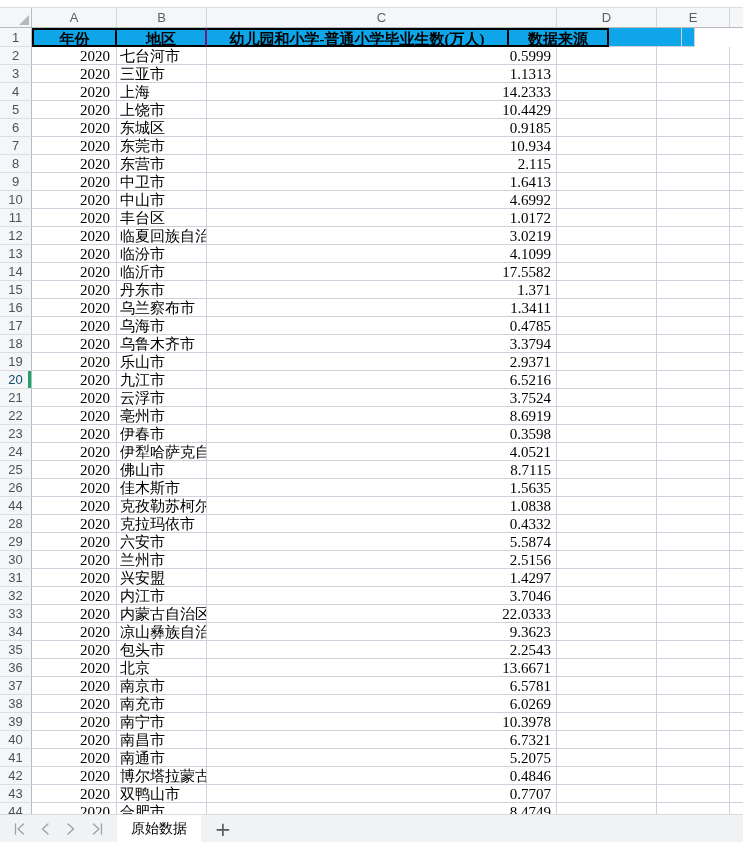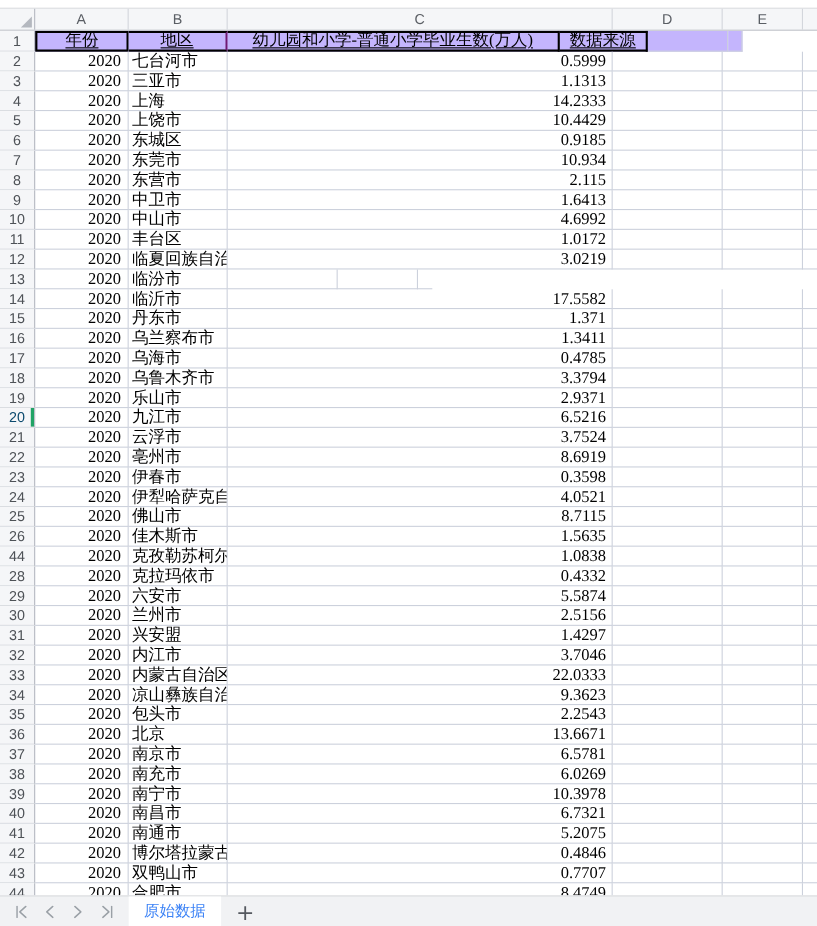--- a/index.html
+++ b/index.html
@@ -33,39 +33,39 @@
   .col-a { width:85px; text-align:right; padding-right:6px; }
   .col-b { width:90px; padding-left:3px; }
   .col-c { width:350px; text-align:right; padding-right:5px; }
   .col-d { width:100px; }
   .col-e { width:73px; }
   .col-f { width:13px; border-right:none; }
 
   
   .header-row { height:19px; }
   .header-row .rowh { height:19px; }
-  .hr { font-family:"Liberation Serif","DejaVu Serif",serif; font-size:15px; font-weight:normal;
-        color:#000; background:#c4b5fd; display:flex; align-items:flex-end; justify-content:center;
+  .hr { font-family:"Liberation Serif","DejaVu Serif",serif; font-size:15px; font-weight:bold;
+        color:#000; background:#0ea5e9; display:flex; align-items:flex-start; justify-content:center;
         overflow:hidden; white-space:nowrap; flex:none; }
   .hr u { text-decoration:underline; text-underline-offset:2px; }
   .hr-a { width:85px;  border:2px solid #000; }
   .hr-b { width:90px;  border-top:2px solid #000; border-bottom:2px solid #000; border-right:2px solid #701a75; }
   .hr-c { width:302px; border-top:2px solid #000; border-bottom:2px solid #000; border-right:2px solid #000; }
-  .hr-d { width:80px; border-top:2px solid #000; border-bottom:2px solid #000; border-right:2px solid #000; }
+  .hr-d { width:100px; border-top:2px solid #000; border-bottom:2px solid #000; border-right:2px solid #000; }
   .hr-e { width:73px;  border-right:1px solid #ccd1dc; border-bottom:1px solid #ccd1dc; }
   .hr-f { width:13px;  border-bottom:1px solid #ccd1dc; }
 
   
   .tabbar { position:absolute; left:0; bottom:0; width:743px; height:28px; background:#f1f2f4;
             border-top:1px solid #d9dbde; display:flex; align-items:center; }
   .nav { display:flex; align-items:center; gap:12px; padding-left:12px; }
   .navbtn { width:14px; height:14px; display:flex; align-items:center; justify-content:center; cursor:pointer; }
   .navbtn svg { display:block; }
   .tab { margin-left:13px; height:27px; background:#ffffff; display:flex; align-items:center;
-         padding:0 14px; color:#3b82f6; font-size:14px; cursor:pointer; }
+         padding:0 14px; color:#000000; font-size:14px; cursor:pointer; }
   .plus { margin-left:12px; font-size:20px; line-height:20px; color:#55595f; width:20px;
           text-align:center; cursor:pointer; font-family:"DejaVu Sans",sans-serif; }
 </style>
 </head>
 <body>
 
 <div class="screen">
 
   <div class="topstrip"></div>
 
@@ -196,20 +196,21 @@
           <div class="cell col-b">临夏回族自治州</div>
           <div class="cell col-c">3.0219</div>
           <div class="cell col-d"></div>
           <div class="cell col-e"></div>
           <div class="cell col-f"></div>
         </div>
         <div class="row">
           <div class="rowh">13</div>
           <div class="cell col-a">2020</div>
           <div class="cell col-b">临汾市</div>
+          <div class="cell col-c">4.1099</div>
           <div class="cell col-d"></div>
           <div class="cell col-e"></div>
           <div class="cell col-f"></div>
         </div>
         <div class="row">
           <div class="rowh">14</div>
           <div class="cell col-a">2020</div>
           <div class="cell col-b">临沂市</div>
           <div class="cell col-c">17.5582</div>
           <div class="cell col-d"></div>

